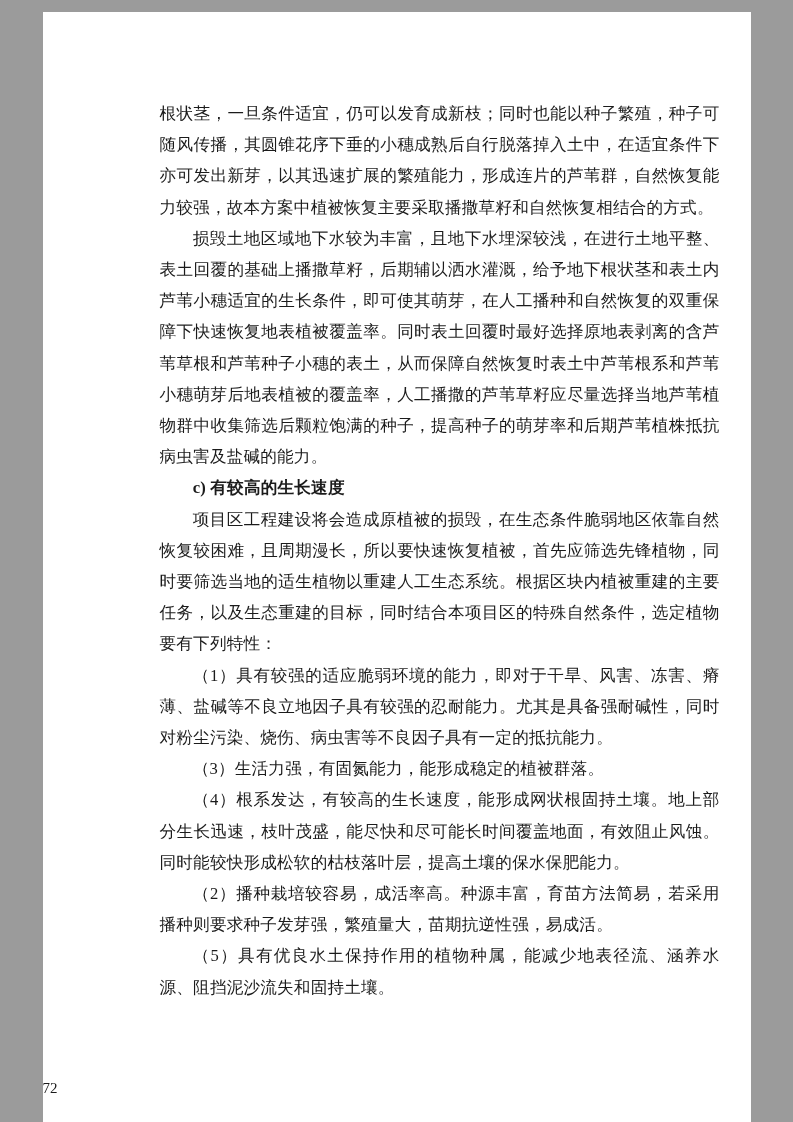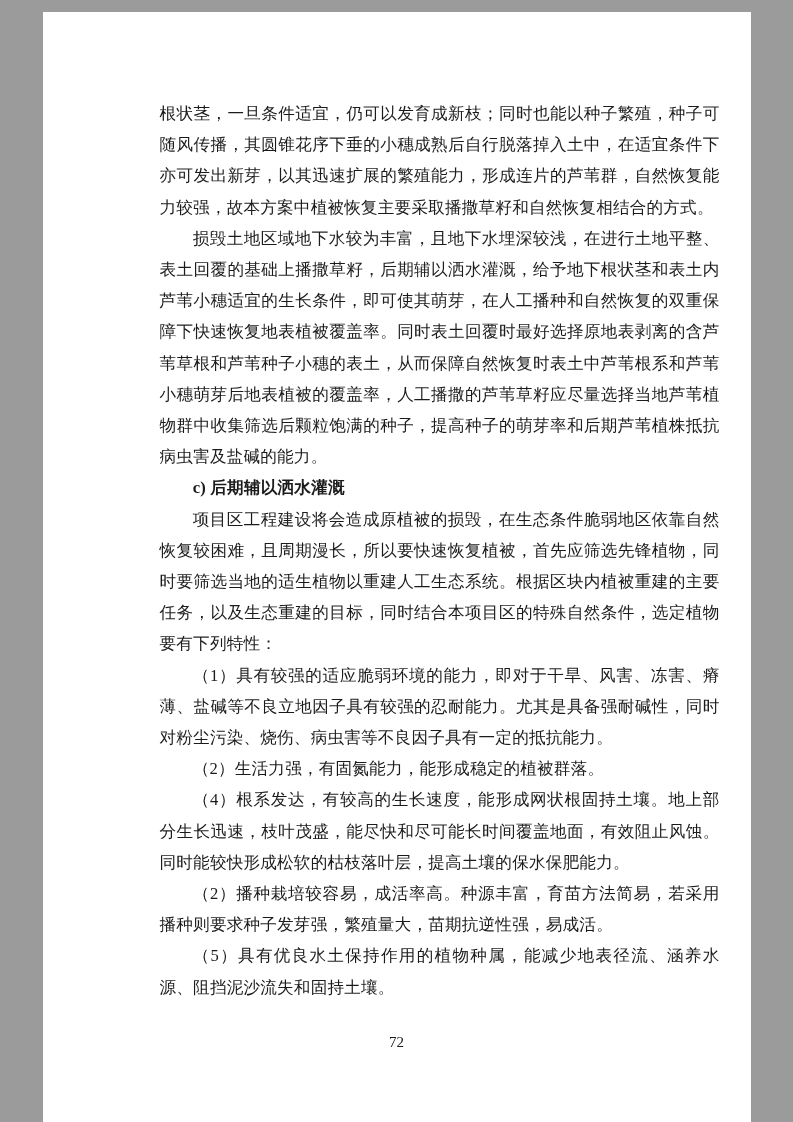--- a/index.html
+++ b/index.html
@@ -31,36 +31,35 @@
     color: #1b1b1b;
     text-align: justify;
     letter-spacing: 0.2px;
   }
   p.para.indent { text-indent: 2em; }
   p.para.heading { font-weight: bold; }
   .page-number {
     position: absolute;
     left: 0;
     right: 0;
-    top: 1022px;
-    text-align: center;
+    top: 1068px;
     font-size: 15px;
     color: #1b1b1b;
     font-family: "Liberation Serif", "DejaVu Serif", serif;
   }
 </style>
 </head>
 <body>
 
 <div class="page">
   <div class="doc-body">
       <p class="para">根状茎，一旦条件适宜，仍可以发育成新枝；同时也能以种子繁殖，种子可随风传播，其圆锥花序下垂的小穗成熟后自行脱落掉入土中，在适宜条件下亦可发出新芽，以其迅速扩展的繁殖能力，形成连片的芦苇群，自然恢复能力较强，故本方案中植被恢复主要采取播撒草籽和自然恢复相结合的方式。</p>
       <p class="para indent">损毁土地区域地下水较为丰富，且地下水埋深较浅，在进行土地平整、表土回覆的基础上播撒草籽，后期辅以洒水灌溉，给予地下根状茎和表土内芦苇小穗适宜的生长条件，即可使其萌芽，在人工播种和自然恢复的双重保障下快速恢复地表植被覆盖率。同时表土回覆时最好选择原地表剥离的含芦苇草根和芦苇种子小穗的表土，从而保障自然恢复时表土中芦苇根系和芦苇小穗萌芽后地表植被的覆盖率，人工播撒的芦苇草籽应尽量选择当地芦苇植物群中收集筛选后颗粒饱满的种子，提高种子的萌芽率和后期芦苇植株抵抗病虫害及盐碱的能力。</p>
-      <p class="para heading indent">c) 后期辅以洒水灌溉</p>
+      <p class="para heading indent">c) 有较高的生长速度</p>
       <p class="para indent">项目区工程建设将会造成原植被的损毁，在生态条件脆弱地区依靠自然恢复较困难，且周期漫长，所以要快速恢复植被，首先应筛选先锋植物，同时要筛选当地的适生植物以重建人工生态系统。根据区块内植被重建的主要任务，以及生态重建的目标，同时结合本项目区的特殊自然条件，选定植物要有下列特性：</p>
       <p class="para indent">（1）具有较强的适应脆弱环境的能力，即对于干旱、风害、冻害、瘠薄、盐碱等不良立地因子具有较强的忍耐能力。尤其是具备强耐碱性，同时对粉尘污染、烧伤、病虫害等不良因子具有一定的抵抗能力。</p>
-      <p class="para indent">（2）生活力强，有固氮能力，能形成稳定的植被群落。</p>
+      <p class="para indent">（3）生活力强，有固氮能力，能形成稳定的植被群落。</p>
       <p class="para indent">（4）根系发达，有较高的生长速度，能形成网状根固持土壤。地上部分生长迅速，枝叶茂盛，能尽快和尽可能长时间覆盖地面，有效阻止风蚀。同时能较快形成松软的枯枝落叶层，提高土壤的保水保肥能力。</p>
       <p class="para indent">（2）播种栽培较容易，成活率高。种源丰富，育苗方法简易，若采用播种则要求种子发芽强，繁殖量大，苗期抗逆性强，易成活。</p>
       <p class="para indent">（5）具有优良水土保持作用的植物种属，能减少地表径流、涵养水源、阻挡泥沙流失和固持土壤。</p>
     </div>
   <div class="page-number">72</div>
 </div>
 
 </body></html>

